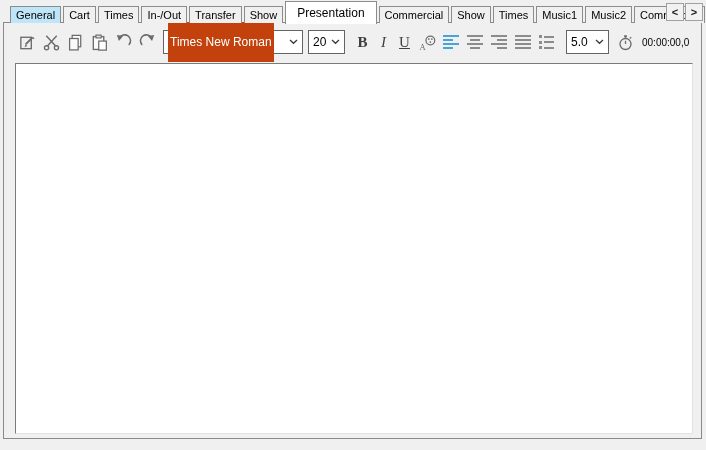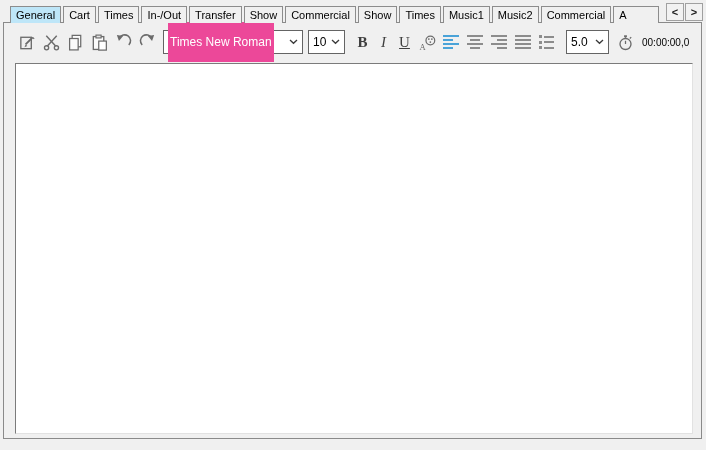--- a/index.html
+++ b/index.html
@@ -51,21 +51,21 @@
     width:24px;height:24px;display:flex;align-items:center;justify-content:center;
     flex:0 0 auto;
   }
   .tbtn svg{display:block}
   .combo{
     height:24px;box-sizing:border-box;background:#fff;border:1px solid #646464;
     display:flex;align-items:center;padding:0 4px;font-size:12px;flex:0 0 auto;
   }
   .combo .chev{margin-left:auto;display:flex;align-items:center}
   #font-combo{width:140px;margin:0 5px 0 4px;}
-  #font-combo .value{background:#ec4899;color:#fff;padding:13px 2px;overflow:hidden;white-space:nowrap}
+  #font-combo .value{background:#c2410c;color:#fff;padding:13px 2px;overflow:hidden;white-space:nowrap}
   #size-combo{width:37px;margin-right:7px;}
   #spacing-combo{width:43px;margin:0 4px 0 7px;align-items:center;}
   .letter-btn{
     width:21px;height:24px;display:flex;align-items:center;justify-content:center;
     font-family:"Liberation Serif","DejaVu Serif",serif;font-size:15px;color:#3f3f3f;flex:0 0 auto;
   }
   #bold-button{font-weight:bold}
   #italic-button{font-style:italic}
   #underline-button span{text-decoration:underline}
   
@@ -94,20 +94,21 @@
 </head>
 <body>
 
 <div class="tab-bar">
   <div class="tab hover">General</div>
   <div class="tab">Cart</div>
   <div class="tab">Times</div>
   <div class="tab">In-/Out</div>
   <div class="tab">Transfer</div>
   <div class="tab">Show</div>
+  <div class="tab selected">Presentation</div>
   <div class="tab">Commercial</div>
   <div class="tab">Show</div>
   <div class="tab">Times</div>
   <div class="tab">Music1</div>
   <div class="tab">Music2</div>
   <div class="tab">Commercial</div>
   <div class="tab clipped">A</div>
 </div>
 
 <div class="scroll-btn" id="btn-prev">
@@ -173,21 +174,21 @@
     <div class="combo" id="font-combo">
       <span class="value">Times New Roman</span>
       <span class="chev">
         <svg width="9" height="6" viewBox="0 0 9 6">
             <path d="M1 1 L4.5 4.3 L8 1" fill="none" stroke="#3a3a3a" stroke-width="1.3"></path>
           </svg>
       </span>
     </div>
 
     <div class="combo" id="size-combo">
-      <span>10</span>
+      <span>20</span>
       <span class="chev">
         <svg width="9" height="6" viewBox="0 0 9 6">
             <path d="M1 1 L4.5 4.3 L8 1" fill="none" stroke="#3a3a3a" stroke-width="1.3"></path>
           </svg>
       </span>
     </div>
 
     <div class="letter-btn" id="bold-button">B</div>
     <div class="letter-btn" id="italic-button">I</div>
     <div class="letter-btn" id="underline-button">

